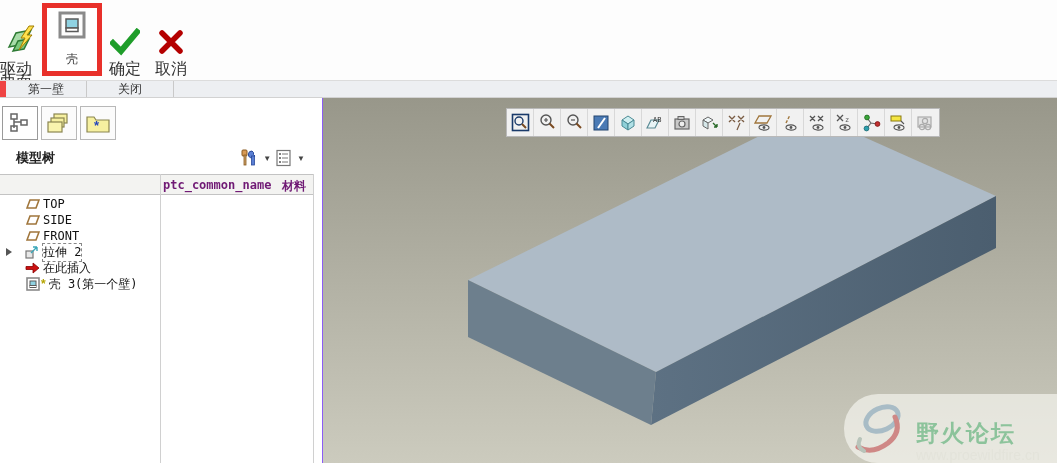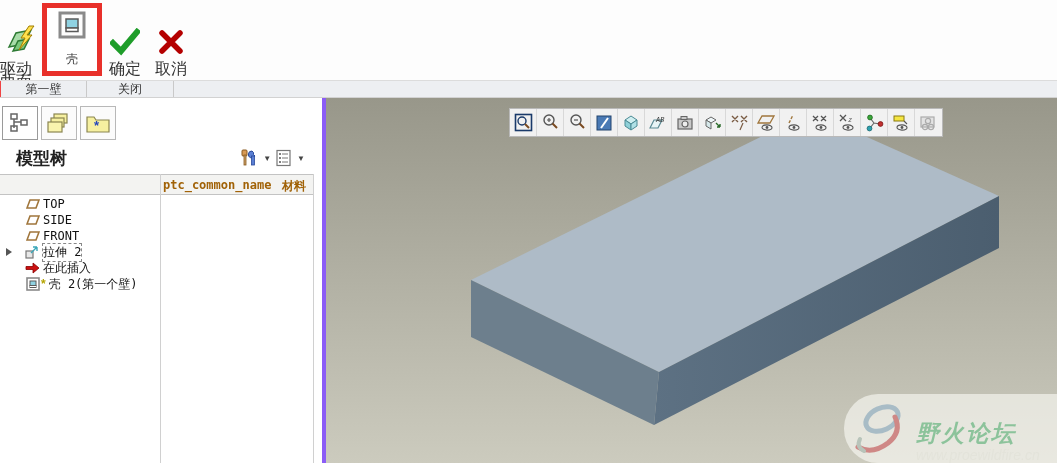--- a/index.html
+++ b/index.html
@@ -10,49 +10,49 @@
   
   .dashboard { position:absolute; left:0; top:0; width:1057px; height:80px; background:#fdfdfd; display:flex; align-items:flex-start; }
   .tool { display:flex; flex-direction:column; align-items:center; padding-top:22px; color:#333; font-size:16px; line-height:13px; cursor:default; }
   .tool .ticon-big { height:40px; display:flex; align-items:center; justify-content:center; }
   .tool-drive { width:42px; }
   .tool-shell-box { width:60px; height:73px; margin-top:3px; border:5px solid #e8302a; background:#fff; display:flex; flex-direction:column; align-items:center; }
   .tool-shell-box .ticon-big { height:38px; margin-top:2px; }
   .tool-ok,.tool-cancel { width:46px;text-align:right; }
 
   .subbar { position:absolute; left:0; top:80px; width:1057px; height:18px; background:#edeff2; border-top:1px solid #dcdcdc; border-bottom:1px solid #d2d2d2; display:flex; }
-  .subcell { width:87px; height:100%; border-right:1px solid #c9c9c9; border-left:1px solid #ef4444; display:flex; align-items:center; justify-content:center; font-size:12px; color:#333; }
+  .subcell { width:87px; height:100%; border-right:1px solid #c9c9c9; border-left:6px solid #ef4444; display:flex; align-items:center; justify-content:center; font-size:12px; color:#333; }
   .subcell + .subcell { border-left:none; }
 
   
   .left-panel { position:absolute; left:0; top:98px; width:320px; height:365px; background:#fff; }
   .tabs { position:absolute; left:2px; top:8px; display:flex; gap:3px; }
   .ptab { width:36px; height:34px; border:1px solid #b8b8b8; background:#fbfbfb; display:flex; align-items:center; justify-content:center; }
   .ptab.active { background:#fff; border-color:#9a9a9a; }
   .tree-header { position:absolute; left:0; top:46px; width:313px; height:28px; display:flex; align-items:center; }
-  .tree-title { font-weight:bold; font-size:17px; color:#222; margin-left:16px; }
+  .tree-title { font-weight:bold; font-size:13px; color:#222; margin-left:16px; }
   .th-icons { position:absolute; right:6px; display:flex; align-items:center; gap:2px; }
   .caret { font-size:8px; color:#444; padding:0 2px; }
-  .table-header { position:absolute; left:0; top:76px; width:313px; height:21px; background:#f3f3f1; border-top:1px solid #c3c3c3; border-bottom:1px solid #c3c3c3; font-size:12px; color:#a16207; }
+  .table-header { position:absolute; left:0; top:76px; width:313px; height:21px; background:#f3f3f1; border-top:1px solid #c3c3c3; border-bottom:1px solid #c3c3c3; font-size:12px; color:#701a75; }
   .col-ptc { position:absolute; left:163px; top:3px; font-weight:bold; font-family:"DejaVu Sans Mono","Liberation Mono",monospace; }
   .col-mat { position:absolute; left:282px; top:3px; font-weight:bold; }
   .col-sep { position:absolute; left:160px; top:76px; width:1px; height:289px; background:#d0d0d0; }
   .panel-right-border { position:absolute; left:313px; top:76px; width:1px; height:289px; background:#d0d0d0; }
   .tree { position:absolute; left:0; top:98px; width:313px; }
   .trow { position:relative; height:16px; display:flex; align-items:center; font-size:12px; color:#111; font-family:"DejaVu Sans Mono","Liberation Mono",monospace; white-space:nowrap; }
   .trow .indent0 { width:4px; } .trow .indent1 { width:24px; }
   .trow .expander { position:absolute; left:6px; top:4px; width:0; height:0; border-left:6px solid #555; border-top:4px solid transparent; border-bottom:4px solid transparent; }
   .trow .ticon { width:17px; display:flex; align-items:center; justify-content:center; }
   .trow .tlabel { margin-left:2px; }
   .trow .tlabel.dashed { outline:1px dashed #888; outline-offset:0; }
   .trow .tval { position:absolute; left:166px; }
   .star { color:#b5a400; font-weight:bold; margin-right:1px; font-family:"Liberation Sans",sans-serif; }
 
   
-  .graphics { position:absolute; left:322px; top:98px; width:735px; height:365px; border-left:4px solid #8b5cf6;font-style:italic; }
+  .graphics { position:absolute; left:322px; top:98px; width:735px; height:365px; border-left:1px solid #8b5cf6; }
   .graphics svg.scene { position:absolute; left:0; top:0; }
 
   .gtoolbar { position:absolute; left:183px; top:10px; height:29px; background:#f1f1f1; border:1px solid #b9b9b9; display:flex; align-items:stretch; }
   .gbtn { width:27px; display:flex; align-items:center; justify-content:center; border-right:1px solid #d8d8d8; background:#f1f1f1; }
   .gbtn:last-child { border-right:none; }
 
   .watermark { position:absolute; right:0; bottom:0; width:213px; height:69px; background:rgba(252,252,247,0.6); border-radius:34px 0 0 34px; display:flex; align-items:center; }
   .wm-text { margin-left:6px; }
   .wm-name { font-size:23px; font-weight:bold; letter-spacing:2px; }
   .wm-url { font-size:14px; color:#e3e3da; margin-top:-2px; }
@@ -218,21 +218,21 @@
       <div class="trow">
         <span class="indent1"></span>
         <span class="ticon">
           <svg width="14" height="14" viewBox="0 0 14 14">
             <rect x="1" y="1" width="12" height="12" fill="#fff" stroke="#8a8a8a" stroke-width="1.6"></rect>
             <rect x="4" y="4" width="6" height="4.5" fill="#8fd2e2" stroke="#5a5a5a" stroke-width="1"></rect>
             <rect x="4" y="8.5" width="6" height="2" fill="#fff" stroke="#5a5a5a" stroke-width="1"></rect>
           </svg>
         </span>
         <span class="star">*</span>
-        <span class="tlabel">壳 2(第一个壁)</span>
+        <span class="tlabel">壳 3(第一个壁)</span>
       </div>
     </div>
   </div>
 
   <div class="graphics">
     <svg class="scene" width="735" height="365" viewBox="0 0 735 365">
       <defs>
         <linearGradient id="bgGrad" x1="0" y1="0" x2="0" y2="1">
           <stop offset="0" stop-color="#98978a"></stop>
           <stop offset="1" stop-color="#cccbbe"></stop>

